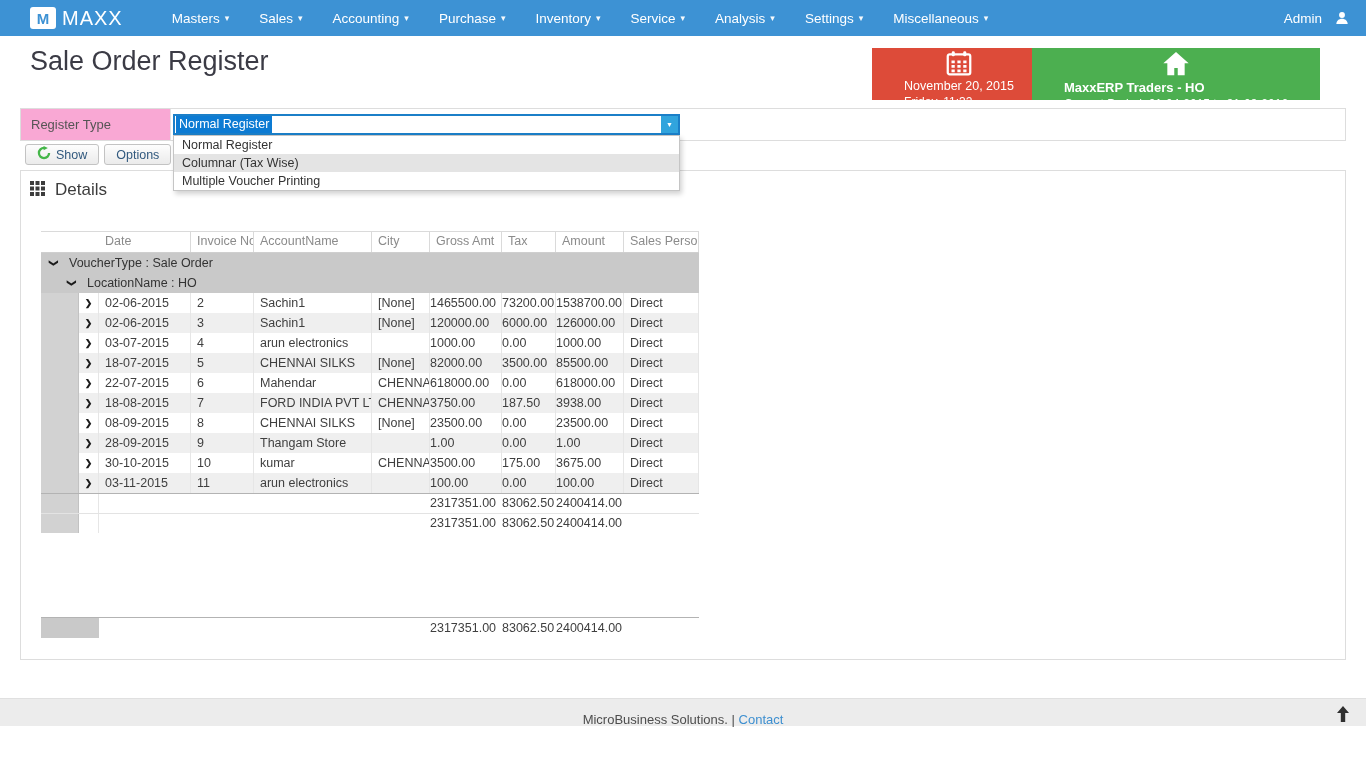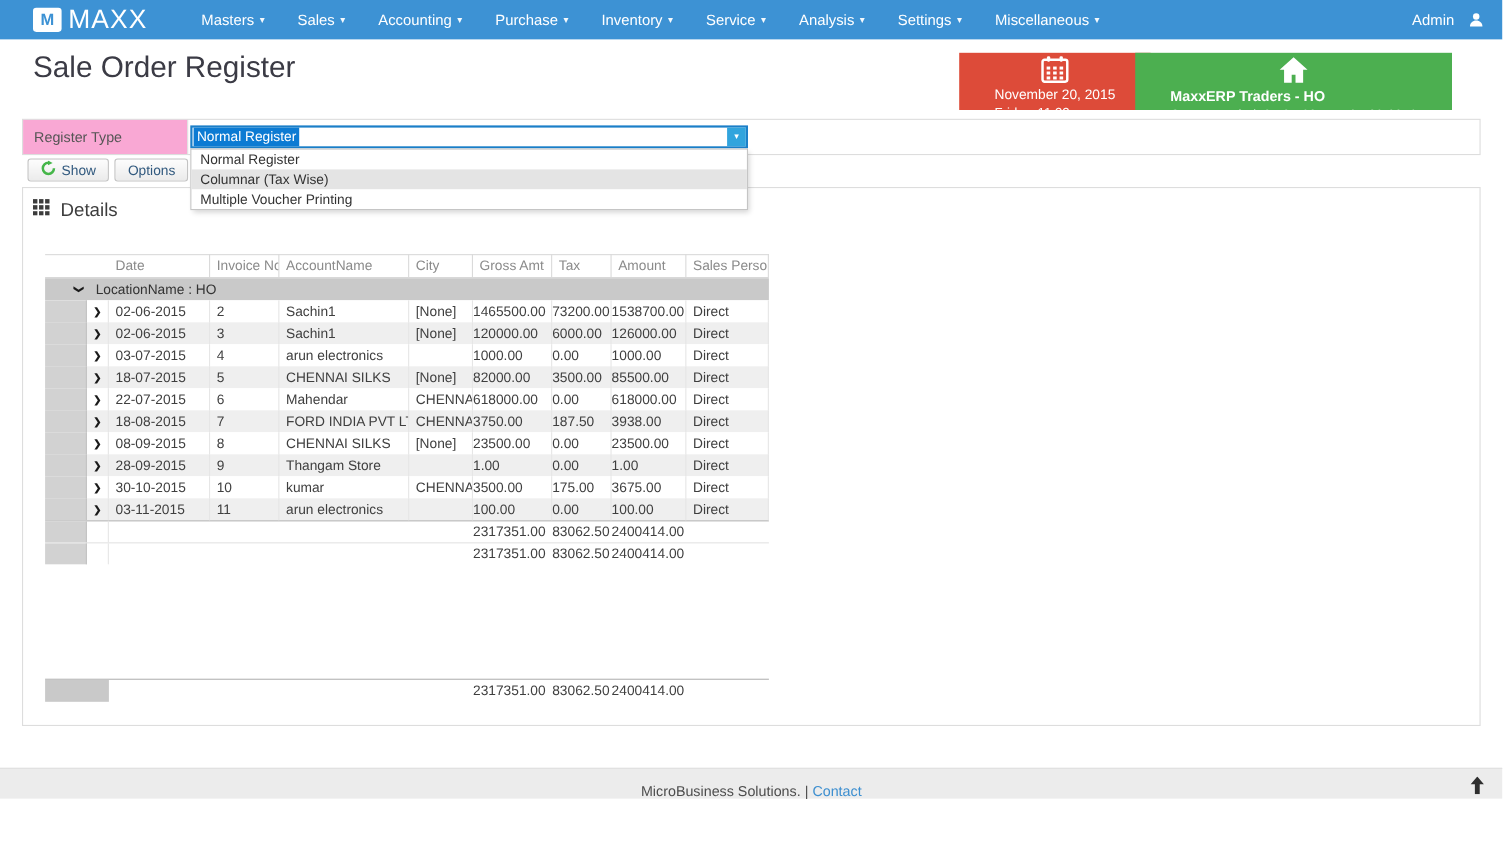--- a/index.html
+++ b/index.html
@@ -3,21 +3,21 @@
 <meta charset="utf-8">
 <style>
   * { margin:0; padding:0; box-sizing:border-box; }
   body { font-family:"Liberation Sans", sans-serif; background:#fff; }
   .screen { position:relative; width:1366px; height:768px; background:#fff; overflow:hidden; }
 
   
   .navbar { position:absolute; top:0; left:0; width:1366px; height:36px; background:#3d92d4; display:flex; align-items:center; color:#fff; }
   .brand { display:flex; align-items:center; margin-left:30px; cursor:pointer; }
   .brand-box { width:26px; height:22px; background:#fff; border-radius:3px; display:flex; align-items:center; justify-content:center; color:#3d92d4; font-weight:bold; font-size:15px; }
-  .brand-text { margin-left:6px; font-size:24px; font-weight:300; letter-spacing:1px; color:#fff; }
+  .brand-text { margin-left:6px; font-size:20px; font-weight:300; letter-spacing:1px; color:#fff; }
   .nav-menus { display:flex; margin-left:34px; height:36px;justify-content:flex-end; }
   .nav-item { display:flex; align-items:center; padding:0 15px; font-size:13.5px; color:#fff; cursor:pointer; }
   .nav-caret { font-size:9px; margin-left:5px; opacity:.95; }
   .nav-right { margin-left:auto; display:flex; align-items:center; margin-right:16px; }
   .admin-label { font-size:13.5px; margin-right:12px; }
   .user-icon svg { display:block; }
 
   
   .page-header { position:absolute; top:36px; left:0; width:1366px; height:72px; background:#fff; }
   .page-title { position:absolute; left:30px; top:10px; font-size:27px; font-weight:300; color:#3b3b45; }
@@ -252,20 +252,24 @@
           <div class="hcell c-date">Date</div>
           <div class="hcell c-inv">Invoice No</div>
           <div class="hcell c-acct">AccountName</div>
           <div class="hcell c-city">City</div>
           <div class="hcell c-gross">Gross Amt</div>
           <div class="hcell c-tax">Tax</div>
           <div class="hcell c-amt">Amount</div>
           <div class="hcell c-sp">Sales Person</div>
         </div>
       <div id="grid-body">
+          <div class="group-row" style="padding-left: 8px;">
+            <div class="chev-down">❯</div>
+            <div class="group-label">VoucherType : Sale Order</div>
+          </div>
           <div class="group-row" style="padding-left: 26px;">
             <div class="chev-down">❯</div>
             <div class="group-label">LocationName : HO</div>
           </div>
           <div class="grid-row">
             <div class="cell strip"></div>
             <div class="chevcell">
               <span>❯</span>
             </div>
             <div class="cell c-date">02-06-2015</div>

